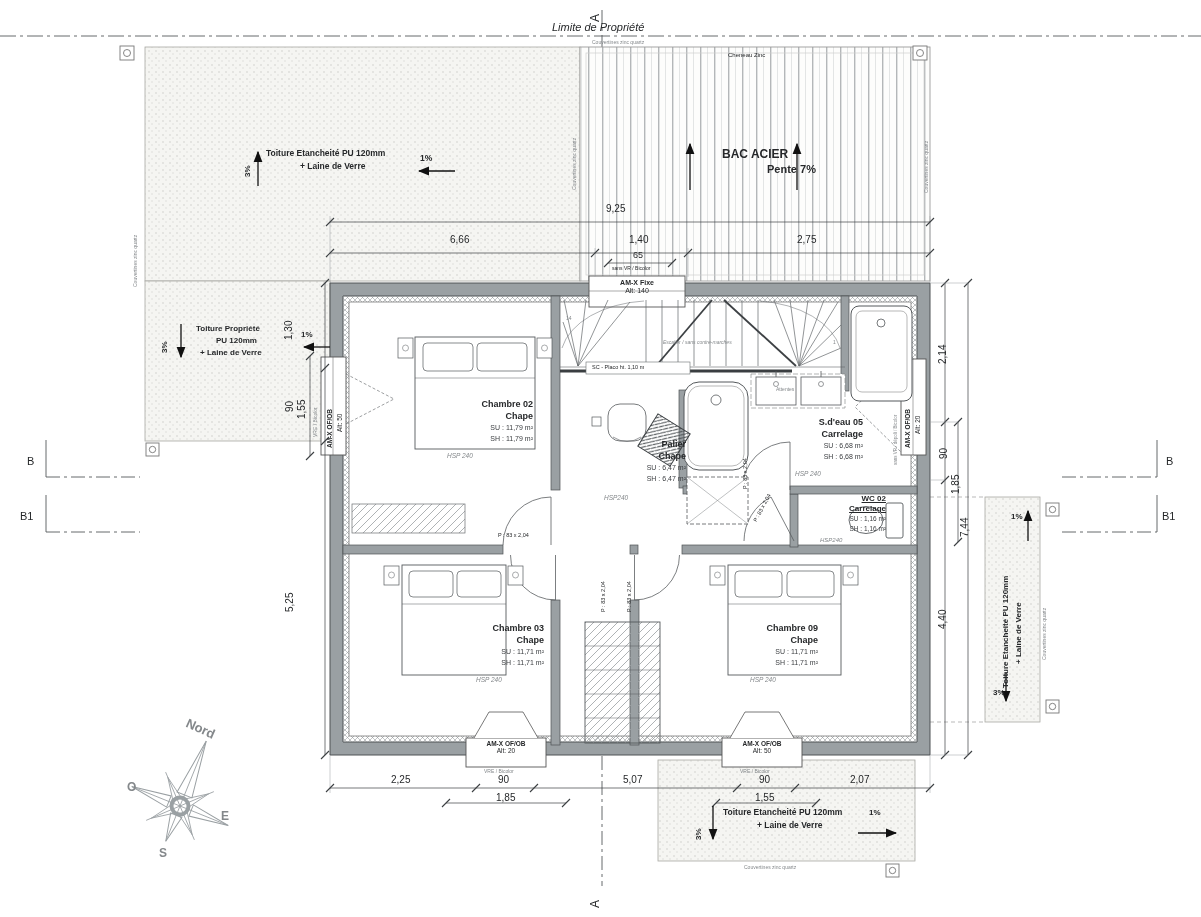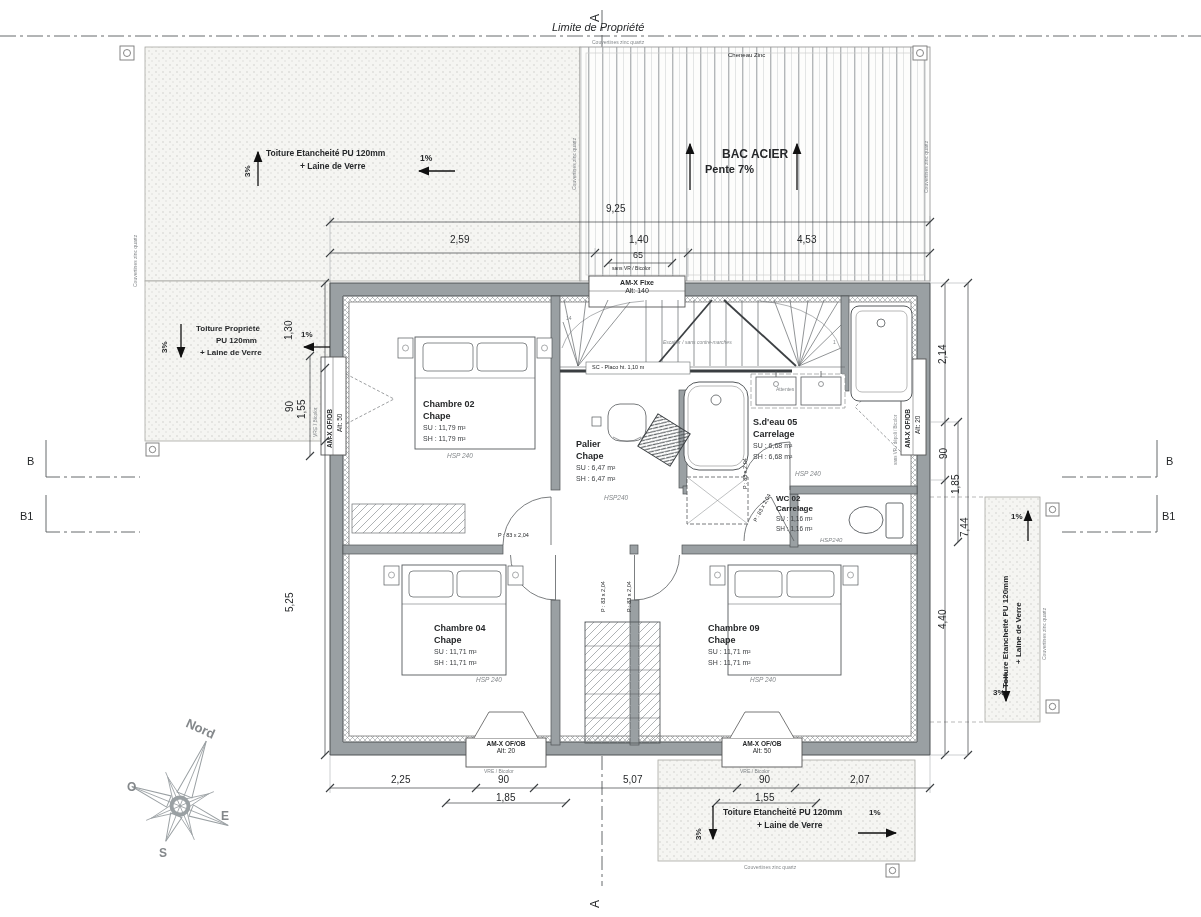--- a/index.html
+++ b/index.html
@@ -8,25 +8,25 @@
   #lines{position:absolute;left:0;top:0;z-index:1;}
   .t{position:absolute;z-index:2;color:#26282a;white-space:nowrap;line-height:1.15;
      font-family:"Liberation Sans",sans-serif;}
   .rv{transform:rotate(-90deg);transform-origin:0 0;}
   .b{font-weight:bold;}
   .i{font-style:italic;}
   .g{color:#84888b;}
   .f45{font-size:4.5px;} .f5{font-size:5px;} .f55{font-size:5.5px;} .f6{font-size:6px;}
   .f65{font-size:6.5px;} .f7{font-size:7px;} .f8{font-size:8px;} .f85{font-size:8.5px;}
   .f9{font-size:9px;} .f10{font-size:10px;} .f11{font-size:11px;} .f12{font-size:12px;} .f13{font-size:13px;}
-  .roomlbl{width:110px;text-align:left;}
+  .roomlbl{width:110px;text-align:right;}
   .roomlbl span{display:block;}
   .rn{font-weight:bold;font-size:9px;line-height:12px;}
   .rs{font-size:7px;line-height:11px;color:#3a3d40;}
-  .roomlbl.small .rn{font-size:8px;line-height:10px;}
+  .roomlbl.small .rn{font-size:8px;line-height:10px;text-decoration:underline;}
   .roomlbl.small .rs{font-size:6.5px;line-height:10px;}
   .winlbl{text-align:center;}
 </style>
 </head>
 <body>
 
 <div id="plan">
 
 <svg id="lines" width="1201" height="917" viewBox="0 0 1201 917">
   <defs>
@@ -282,21 +282,21 @@
 <span class="t f85 b" style="left:300px;top:162px">+ Laine de Verre</span>
 <span class="t f85 b" style="left:420px;top:154px">1%</span>
 
 <span class="t f8 b rv" style="left:160px;top:353px">3%</span>
 <span class="t f8 b" style="left:196px;top:324px">Toiture Propriété</span>
 <span class="t f8 b" style="left:216px;top:336px">PU 120mm</span>
 <span class="t f8 b" style="left:200px;top:348px">+ Laine de Verre</span>
 <span class="t f8 b" style="left:301px;top:330px">1%</span>
 
 <span class="t f12 b" style="left:722px;top:148px">BAC ACIER</span>
-<span class="t f11 b" style="left:705px;top:163px">Pente 7%</span>
+<span class="t f11 b" style="left:767px;top:163px">Pente 7%</span>
 
 <span class="t f8 b" style="left:1011px;top:512px">1%</span>
 <span class="t f8 b rv" style="left:1001px;top:688px">Toiture Etancheité PU 120mm</span>
 <span class="t f8 b rv" style="left:1014px;top:664px">+ Laine de Verre</span>
 <span class="t f8 b" style="left:993px;top:688px">3%</span>
 
 <span class="t f8 b rv" style="left:694px;top:840px">3%</span>
 <span class="t f85 b" style="left:723px;top:808px">Toiture Etancheité PU 120mm</span>
 <span class="t f85 b" style="left:757px;top:821px">+ Laine de Verre</span>
 <span class="t f8 b" style="left:869px;top:808px">1%</span>
@@ -349,21 +349,21 @@
 
 <div class="t roomlbl small" style="left:776px;top:494px">
   <span class="rn">WC 02</span>
   <span class="rn">Carrelage</span>
   <span class="rs">SU : 1,16 m²</span>
   <span class="rs">SH : 1,16 m²</span>
 </div>
 <span class="t f6 i g" style="left:820px;top:537px">HSP240</span>
 
 <div class="t roomlbl" style="left:434px;top:622px">
-  <span class="rn">Chambre 04</span>
+  <span class="rn">Chambre 03</span>
   <span class="rn">Chape</span>
   <span class="rs">SU : 11,71 m²</span>
   <span class="rs">SH : 11,71 m²</span>
 </div>
 <span class="t f65 i g" style="left:476px;top:676px">HSP 240</span>
 
 <div class="t roomlbl" style="left:708px;top:622px">
   <span class="rn">Chambre 09</span>
   <span class="rn">Chape</span>
   <span class="rs">SU : 11,71 m²</span>
@@ -377,23 +377,23 @@
 <span class="t f5 g" style="left:833px;top:340px">1</span>
 <span class="t f5 g" style="left:776px;top:387px">Attentes</span>
 
 <span class="t f55" style="left:498px;top:532px">P : 83 x 2,04</span>
 <span class="t f55 rv" style="left:600px;top:612px">P : 83 x 2,04</span>
 <span class="t f55 rv" style="left:626px;top:612px">P : 83 x 2,04</span>
 <span class="t f55 rv" style="left:742px;top:489px">P : 83 x 2,04</span>
 <span class="t f55" style="left:752px;top:520px;transform:rotate(-62deg);transform-origin:0 0">P : 83 x 2,04</span>
 
 <span class="t f10" style="left:606px;top:203px">9,25</span>
-<span class="t f10" style="left:450px;top:234px">2,59</span>
+<span class="t f10" style="left:450px;top:234px">6,66</span>
 <span class="t f10" style="left:629px;top:234px">1,40</span>
-<span class="t f10" style="left:797px;top:234px">4,53</span>
+<span class="t f10" style="left:797px;top:234px">2,75</span>
 <span class="t f9" style="left:633px;top:250px">65</span>
 
 <span class="t f10" style="left:391px;top:774px">2,25</span>
 <span class="t f10" style="left:498px;top:774px">90</span>
 <span class="t f10" style="left:623px;top:774px">5,07</span>
 <span class="t f10" style="left:759px;top:774px">90</span>
 <span class="t f10" style="left:850px;top:774px">2,07</span>
 <span class="t f10" style="left:496px;top:792px">1,85</span>
 <span class="t f10" style="left:755px;top:792px">1,55</span>
 

